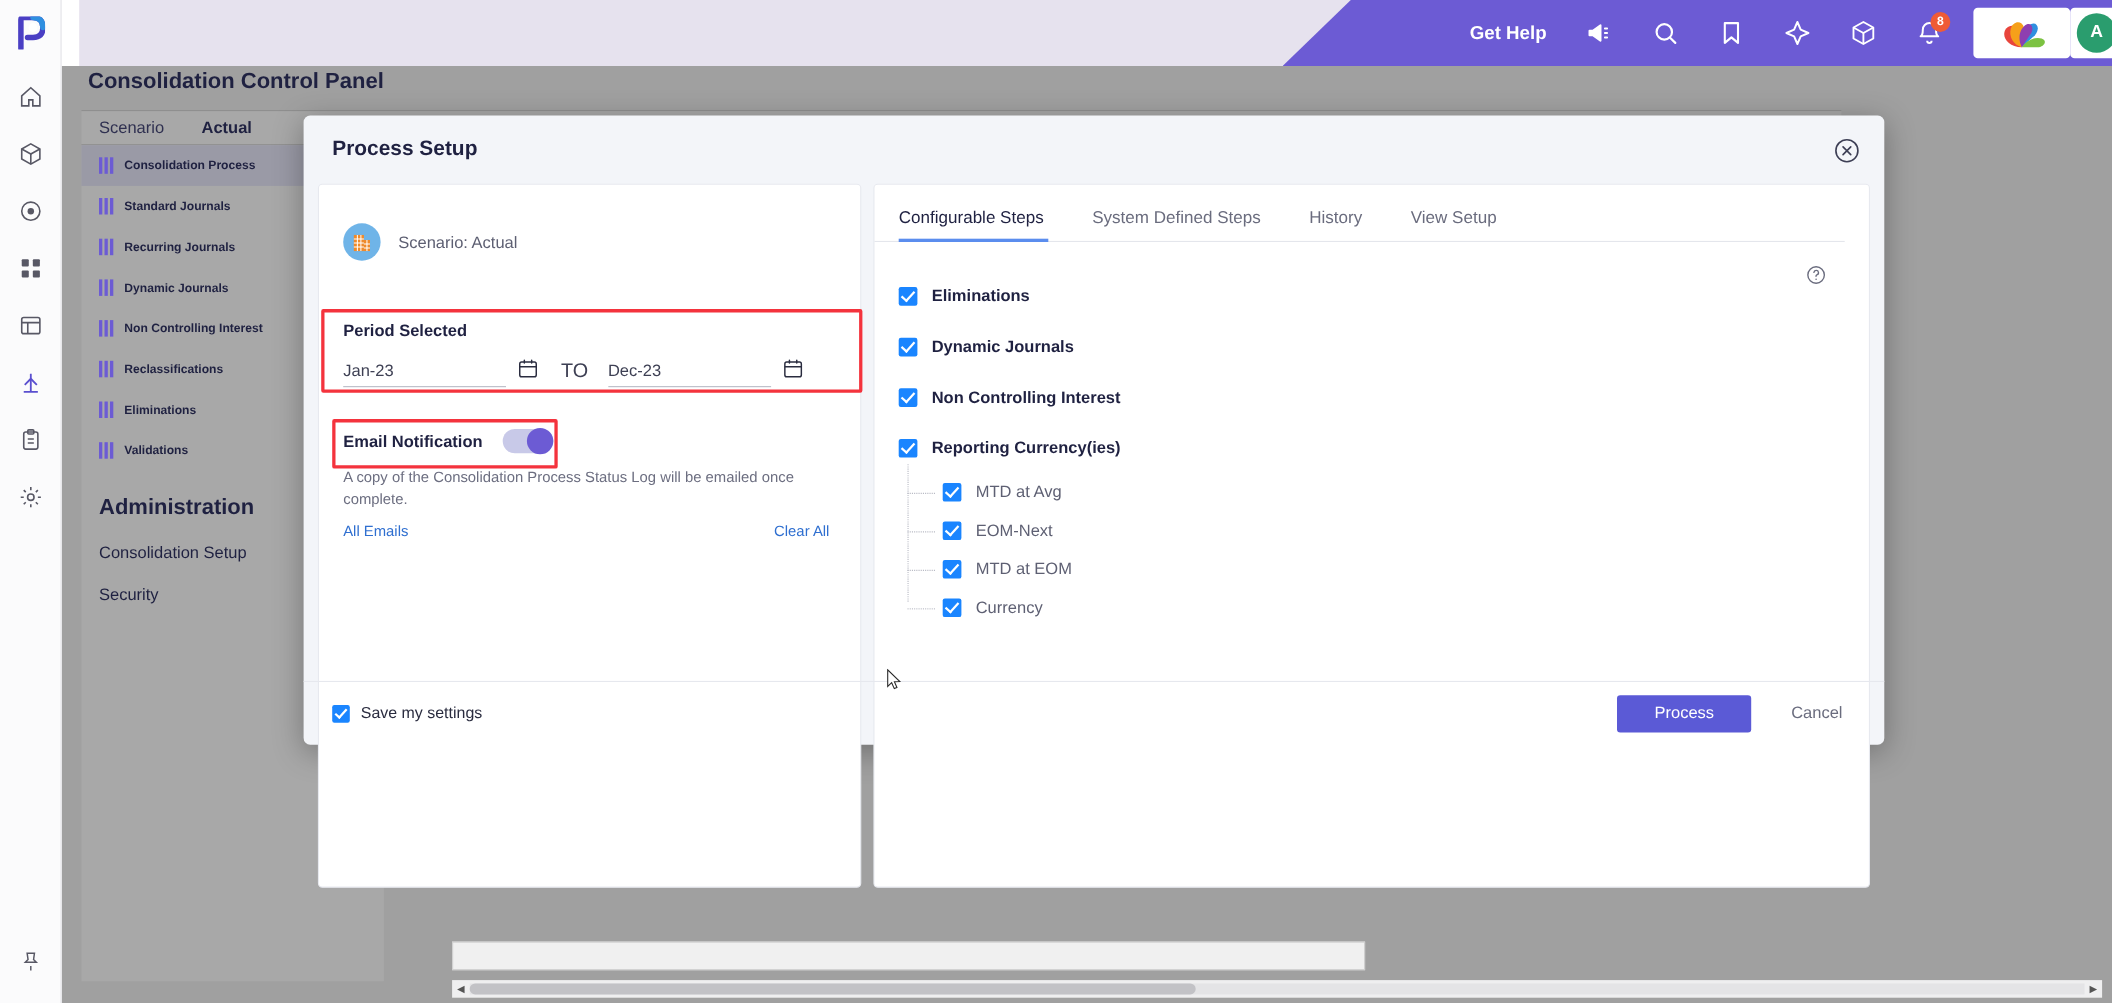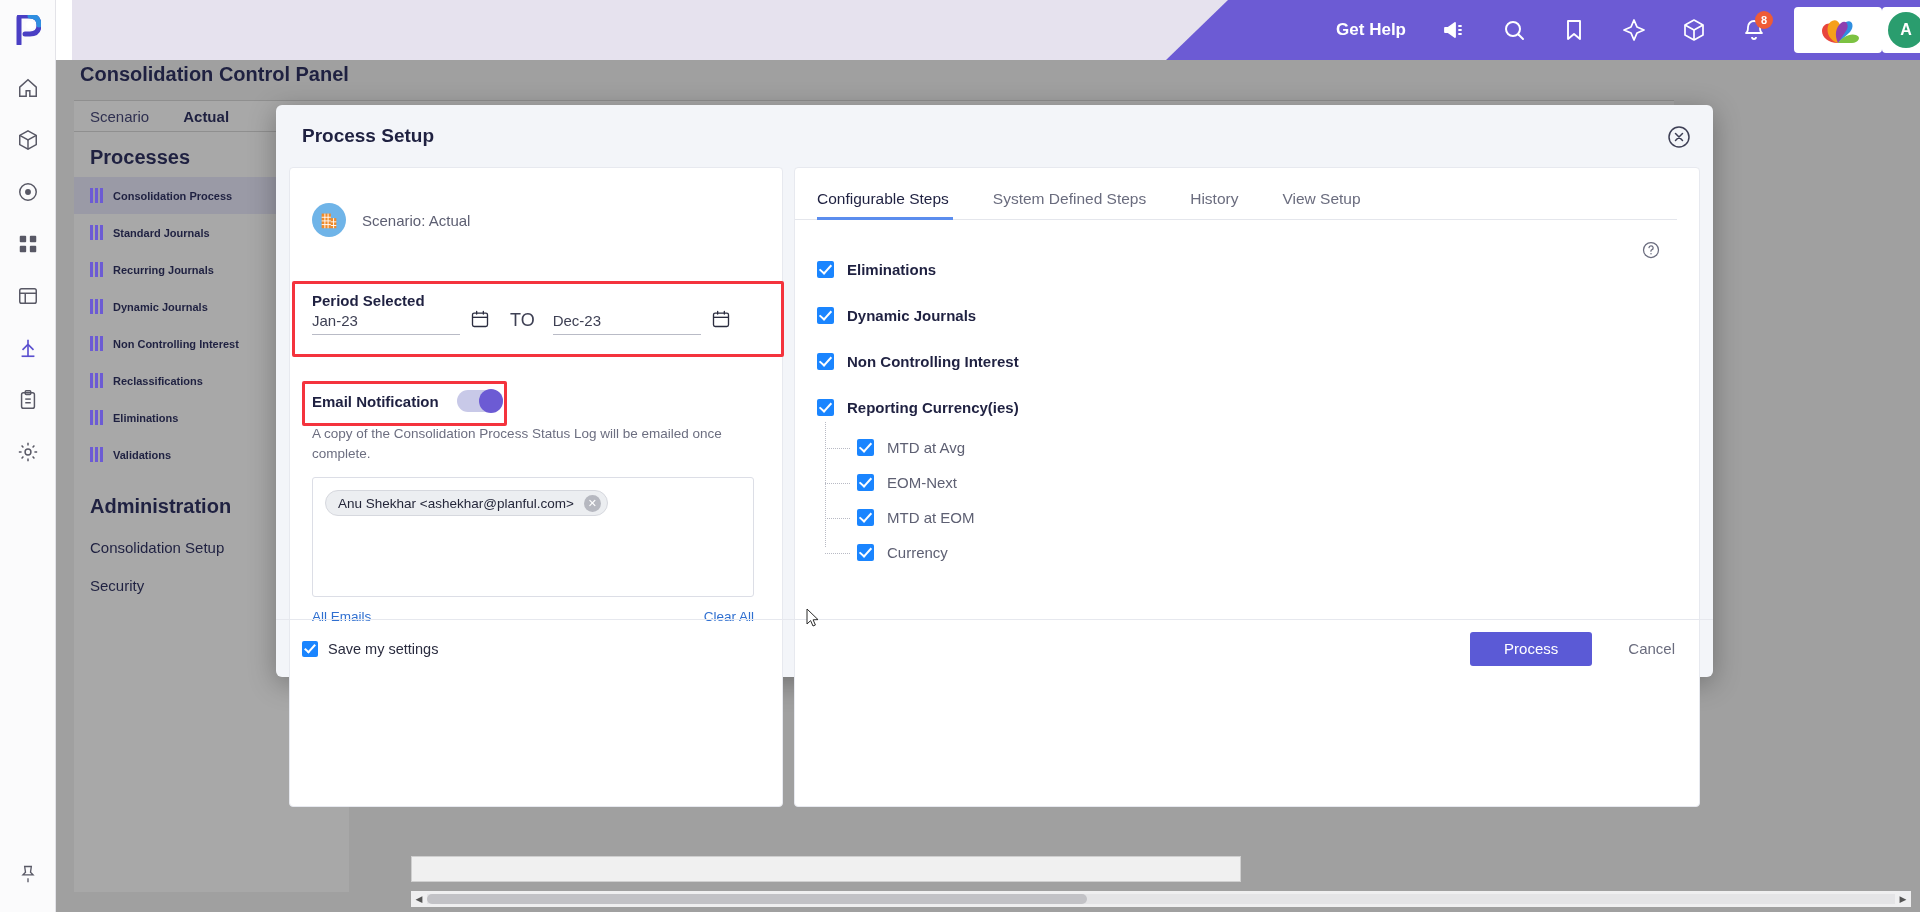--- a/index.html
+++ b/index.html
@@ -221,21 +221,21 @@
     border-radius: 2px;
     pointer-events: none;
   }
   #hl-period { left: 2px; top: 113px; width: 492px; height: 76px; }
   #hl-email  { left: 12px; top: 213px; width: 205px; height: 45px; }
 
   .sec-title {
     font-size: 15px; font-weight: bold; color: #1f2141;
   }
   .period-sec { position: absolute; left: 22px; top: 124px; width: 450px; }
-  .period-row { display: flex; align-items: flex-end; gap: 0; }
+  .period-row { display: flex; align-items: flex-end; gap: 0; margin-top: 16px; }
   .date-field {
     width: 148px; border-bottom: 1px solid #b9bbc6;
     padding-bottom: 5px; font-size: 15px; color: #3e4054;
   }
   .cal-icon { width: 22px; margin: 0 0 2px 10px; color: #2a2c3f; cursor:pointer; }
   .to-lbl { font-size: 18px; color: #3e4054; margin: 0 18px 4px 18px; }
 
   .email-sec { position: absolute; left: 22px; top: 222px; width: 450px; }
   .email-title-row { display: flex; align-items: center; gap: 18px; }
   .toggle {
@@ -501,21 +501,20 @@
 
   <div class="page">
     <div class="page-title">Consolidation Control Panel</div>
 
     <div class="scenario-bar">
       <span class="scenario-lbl">Scenario</span>
       <span class="scenario-val">Actual</span>
     </div>
 
     <div class="proc-panel">
-      <div class="proc-head">Processes</div>
 
       <div class="proc-item sel">
         <span class="bars">
             <i></i>
             <i></i>
             <i></i>
           </span>
         <span>Consolidation Process</span>
       </div>
       <div class="proc-item">
@@ -660,26 +659,20 @@
           <div class="hl-box" id="hl-email"></div>
 
           <div class="email-sec">
             <div class="email-title-row">
               <span class="sec-title">Email Notification</span>
               <span class="toggle">
                 <span class="knob"></span>
               </span>
             </div>
             <div class="email-desc">A copy of the Consolidation Process Status Log will be emailed once complete.</div>
-            <div class="chip-box">
-              <span class="chip">
-                <span>Anu Shekhar &lt;ashekhar@planful.com&gt;</span>
-                <span class="chip-x">✕</span>
-              </span>
-            </div>
             <div class="chip-links">
               <span class="lnk">All Emails</span>
               <span class="lnk">Clear All</span>
             </div>
           </div>
         </div>
 
         <div class="card card-right">
           <div class="tabs">
             <div class="tab active">Configurable Steps</div>

